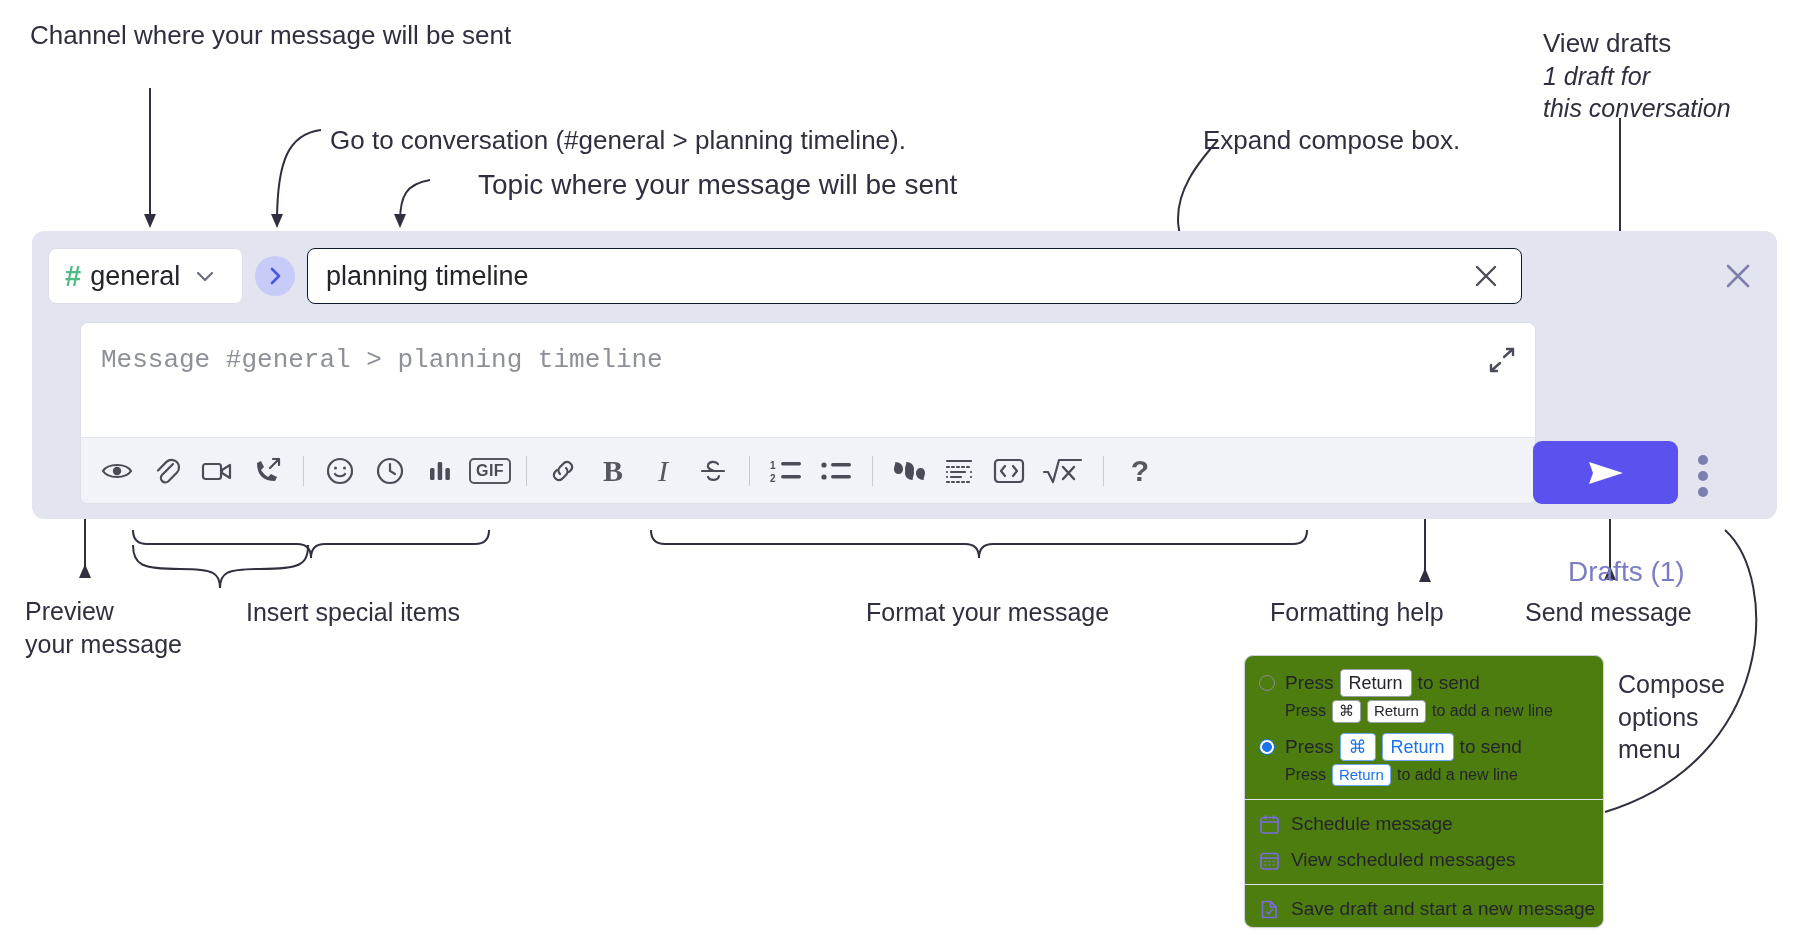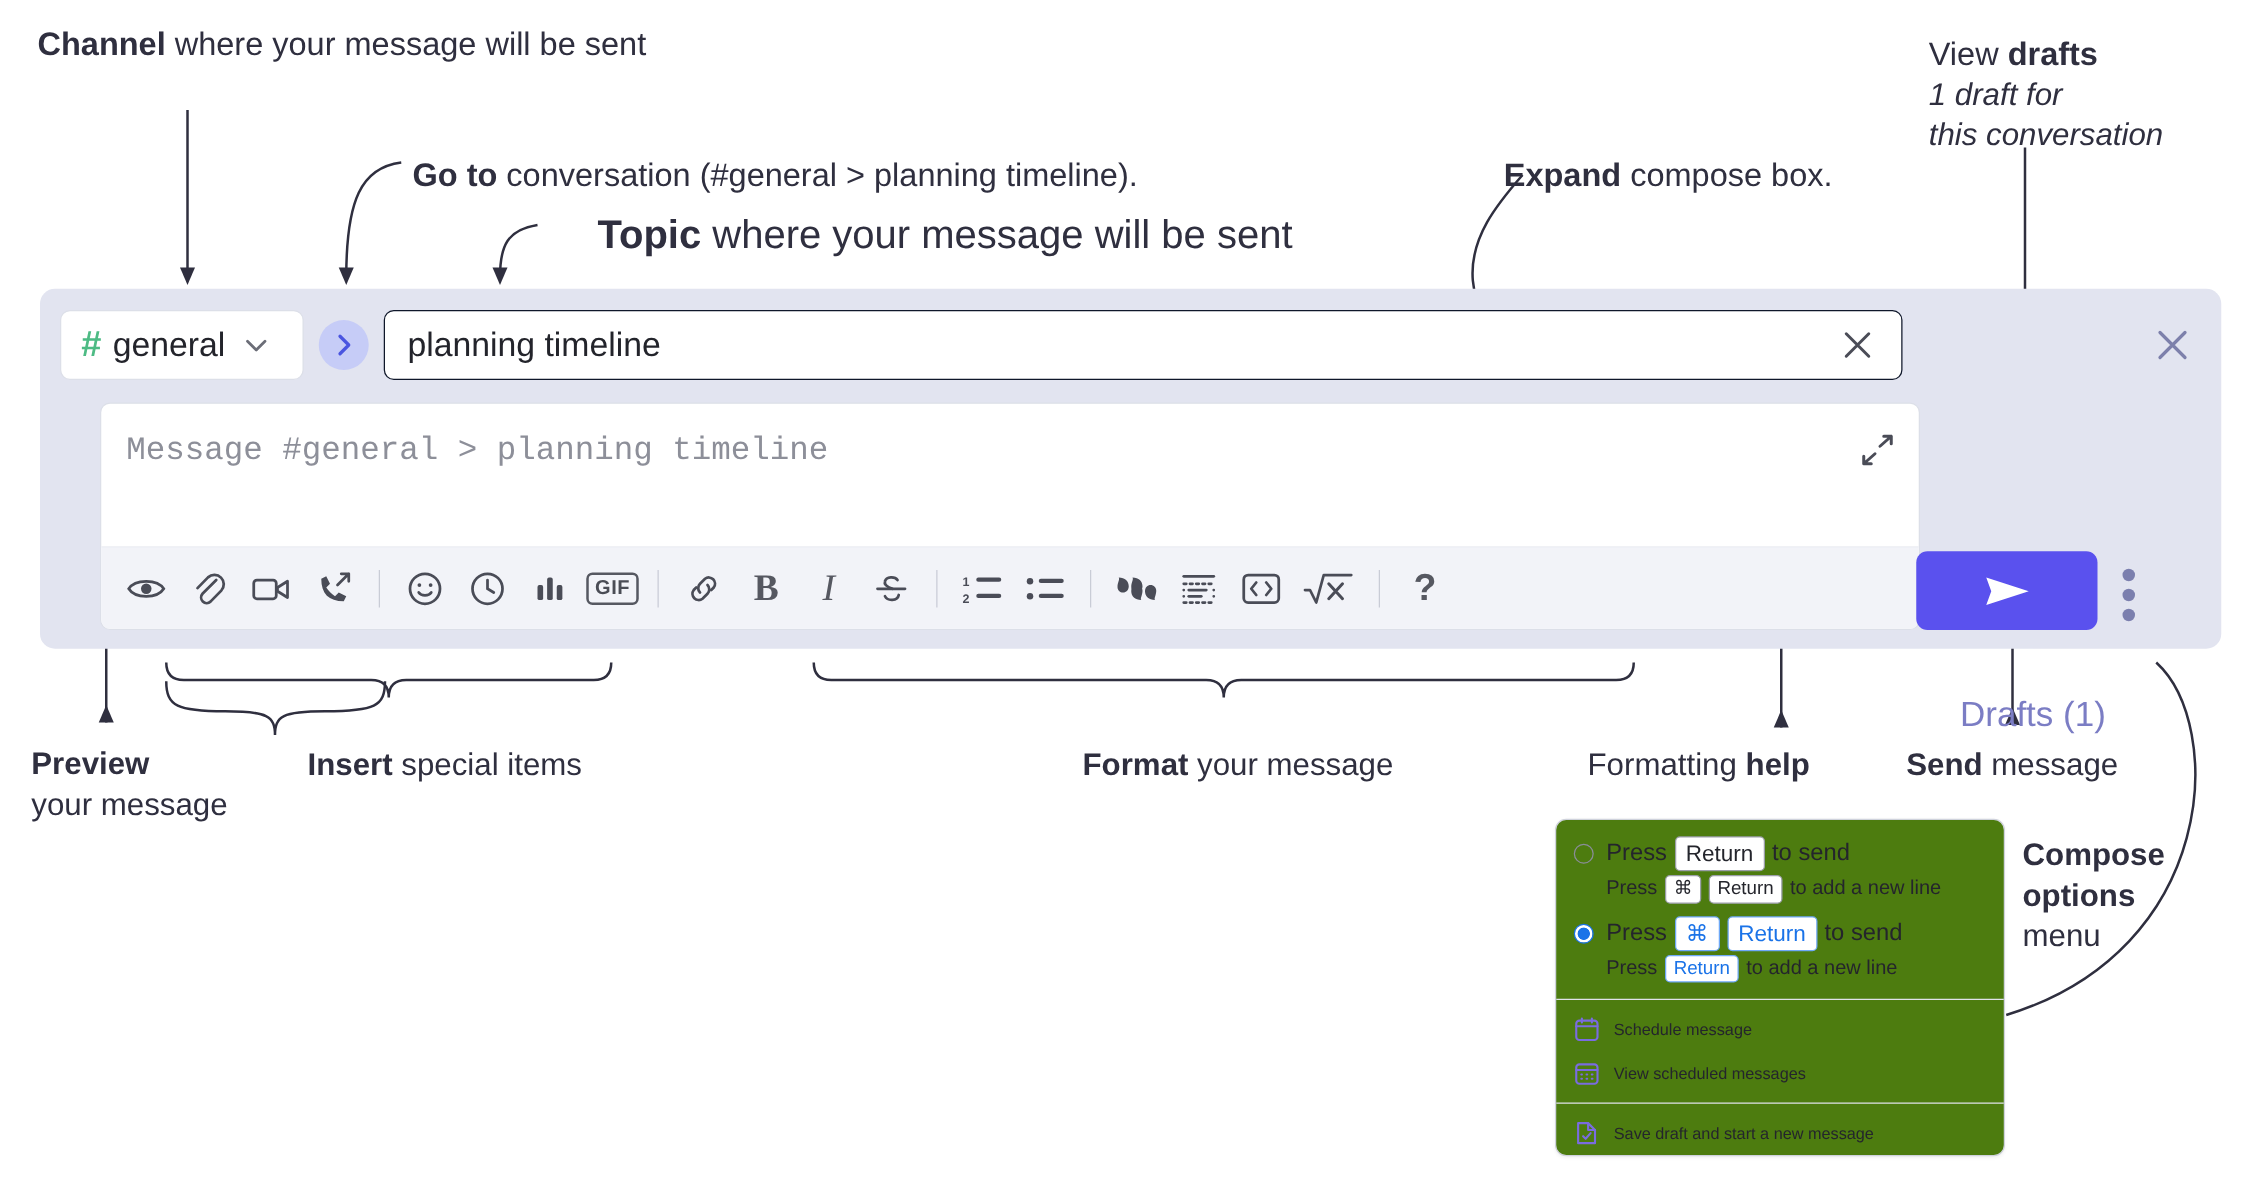--- a/index.html
+++ b/index.html
@@ -2,26 +2,26 @@
 <html><head>
 <meta charset="utf-8">
 <style>
   html,body{margin:0;padding:0;}
   body{
     width:1814px;height:944px;background:#ffffff;
     font-family:"Liberation Sans", sans-serif;
     color:#2b2b3d;position:relative;overflow:hidden;
   }
   .ann{position:absolute;color:#2f2f3f;line-height:1.22;white-space:nowrap;}
-  .ann b{font-weight:700;}
+  .ann b{font-weight:400;}
   .ann i{font-style:italic;}
   .a-ch{left:30px;top:20px;font-size:26px;}
   .a-ch .l2{font-style:italic;font-size:25px;}
   .a-goto{left:330px;top:125px;font-size:26px;}
-  .a-topic{left:478px;top:168px;font-size:32px;}
+  .a-topic{left:478px;top:168px;font-size:28px;}
   .a-expand{left:1203px;top:125px;font-size:26px;}
   .a-drafts{left:1543px;top:27px;font-size:25px;line-height:1.28;}
   .a-drafts .l1{font-size:26px;}
   .a-prev{left:25px;top:595px;font-size:25px;line-height:1.33;}
   .a-ins{left:246px;top:597px;font-size:25px;}
   .a-fmt{left:866px;top:597px;font-size:25px;}
   .a-help{left:1270px;top:597px;font-size:25px;}
   .a-send{left:1525px;top:597px;font-size:25px;}
   .a-compose{left:1618px;top:668px;font-size:25px;line-height:1.30;}
 
@@ -89,21 +89,21 @@
   .opt-txt{font-size:19px;color:#24252c;display:flex;align-items:center;gap:6px;white-space:nowrap;}
   .key{
     border:1px solid #9b9ea9;border-radius:4px;padding:1px 8px;font-size:18px;color:#24252c;
     background:#fff;line-height:1.35;
   }
   .key.b{border-color:#6ea8f7;color:#1a73e8;}
   .sub{display:flex;align-items:center;gap:6px;font-size:16px;color:#24252c;
        padding:3px 14px 7px 40px;white-space:nowrap;}
   .sub .key{font-size:15px;padding:0 6px;}
   .mdiv{height:1px;background:#e0e2ea;margin:6px 0;}
-  .mitem{display:flex;align-items:center;gap:11px;padding:7px 14px;font-size:13px;color:#24252c;cursor:pointer;white-space:nowrap;}
+  .mitem{display:flex;align-items:center;gap:11px;padding:7px 14px;font-size:19px;color:#24252c;cursor:pointer;white-space:nowrap;}
   svg{display:block;}
 </style>
 </head>
 <body>
 
 <svg width="1814" height="944" style="position:absolute;left:0;top:0;pointer-events:none;">
   <g fill="none" stroke="#2f2f3f" stroke-width="2">
     <path d="M150,88 L150,222"></path>
     <path d="M321,130 C289,134 277,160 277,222"></path>
     <path d="M430,180 C406,184 400,196 400,222"></path>

